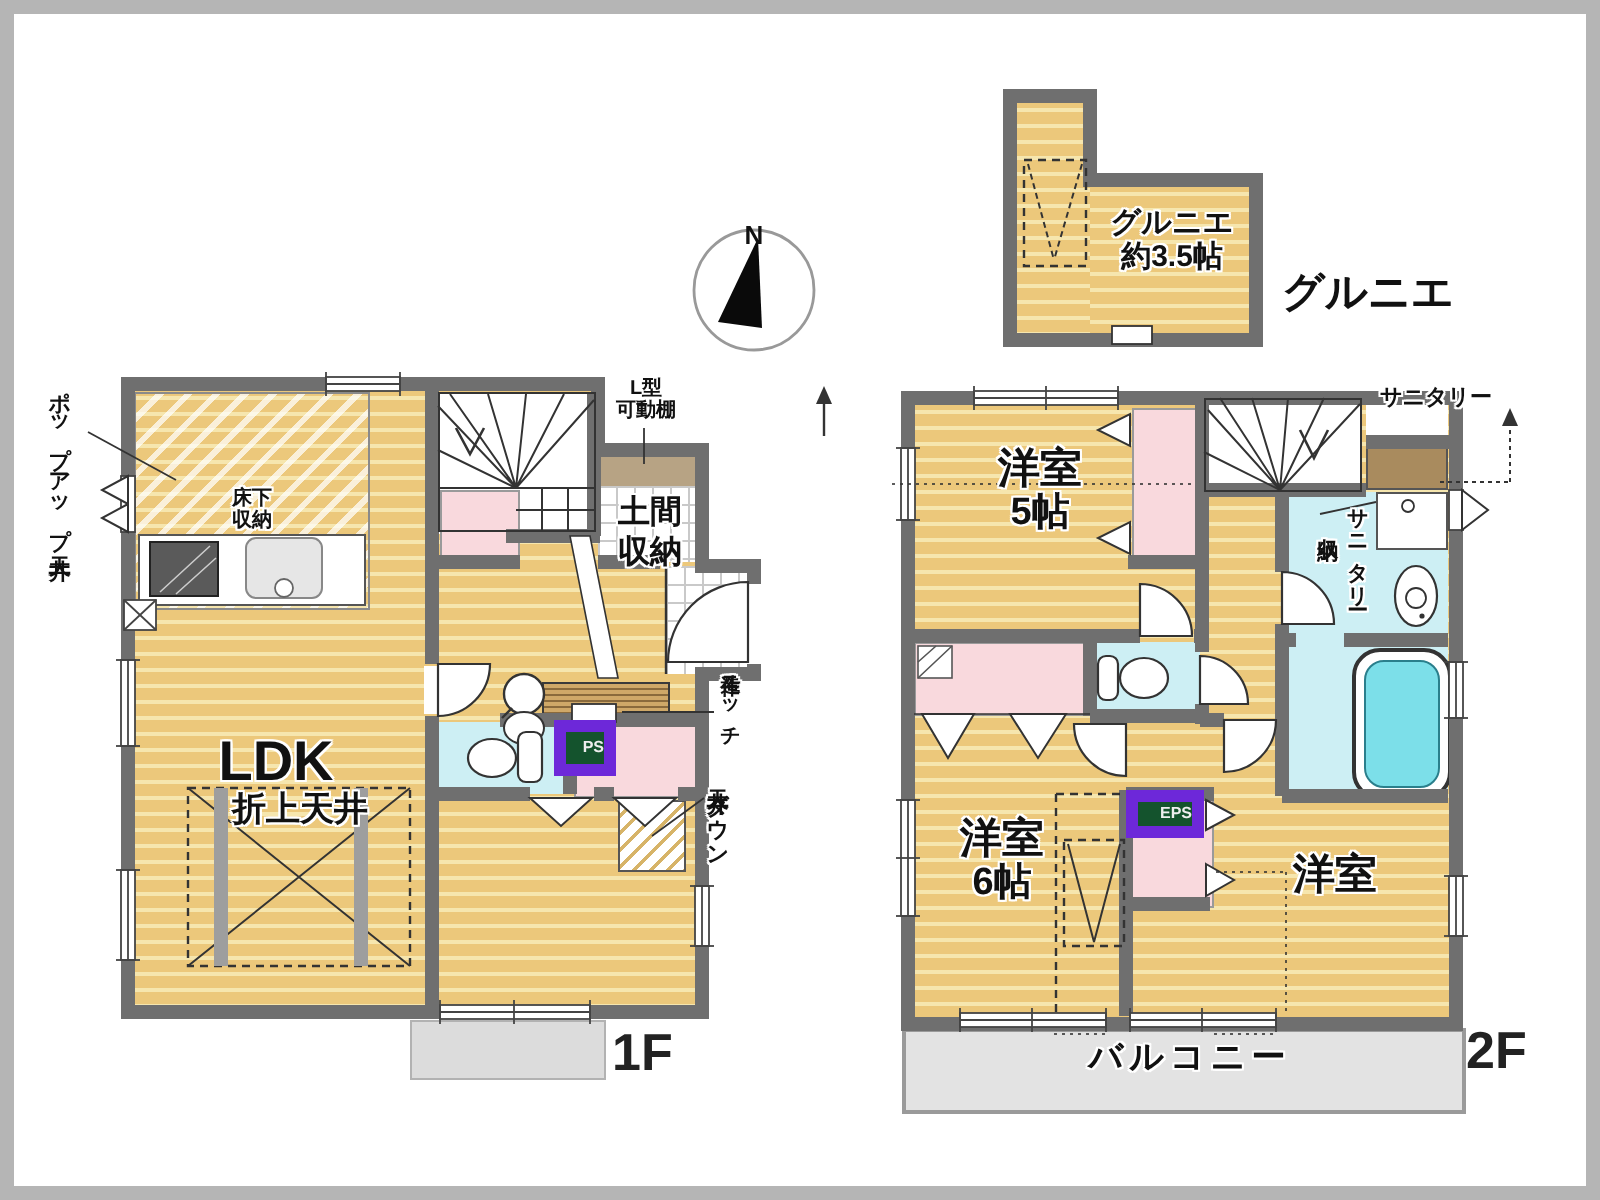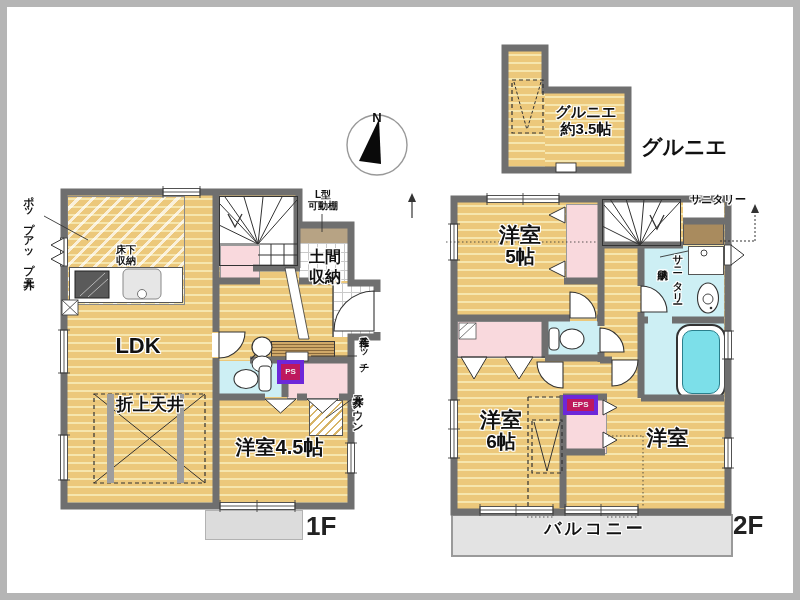--- a/index.html
+++ b/index.html
@@ -12,21 +12,21 @@
   .tile{background-color:#fff;background-image:linear-gradient(#c9c9c9 1px,transparent 1px),linear-gradient(90deg,#c9c9c9 1px,transparent 1px);background-size:9px 9px;}
   .pink{background:#f9d9dd;border:1px solid #9a9a9a;}
   .cyan{background:#cdeff4;}
   .white{background:#fff;}
   .shelf{background:#b7a384;border:1px solid #777;}
   .counter2{background:#a98b5e;border:1px solid #555;}
   .cstripe{background:repeating-linear-gradient(180deg,#cfa868 0 2px,#8a6a3c 2px 3px);border:1px solid #3a3a3a;}
   .hdown{background:#fff;background-image:repeating-linear-gradient(135deg,rgba(215,180,104,0) 0 4px,#d7b468 4px 6px);border:1px solid #555;}
   .porch{background:#dcdcdc;border:1px solid #b2b2b2;}
   .balc{background:#e3e3e3;border:2px solid #9a9a9a;}
-  .psbox{background:#be185d;color:#eee;text-align:center;border:4px solid #6d28d9;font-weight:bold;}
+  .psbox{background:#14532d;color:#eee;text-align:right;border:6px solid #6d28d9;font-weight:bold;}
   .lbl{position:absolute;color:#111;font-weight:bold;line-height:1.08;white-space:nowrap;}
   .ctr{text-align:center;}
   .outl{text-shadow:-1px -1px 0 #fff,1px -1px 0 #fff,-1px 1px 0 #fff,1px 1px 0 #fff,-1px 0 0 #fff,1px 0 0 #fff,0 -1px 0 #fff,0 1px 0 #fff;}
   .vlbl{writing-mode:vertical-rl;text-orientation:upright;letter-spacing:1px;}
   .tub-outer{position:absolute;background:#fff;border:2px solid #333;border-radius:14px;}
   .tub-inner{position:absolute;inset:4px;background:#7cdfe9;border:1px solid #2a7f8c;border-radius:10px;}
   svg{position:absolute;left:0;top:0;}
 </style>
 </head>
 <body>
@@ -298,29 +298,28 @@
   <div class="lbl outl ctr" style="left:104px;top:245px;width:44px;font-size:10px;">
     <span>床下</span><br><span>収納</span>
   </div>
   <div class="lbl outl ctr" style="left:299px;top:190px;width:48px;font-size:10px;">
     <span>L型</span><br><span>可動棚</span>
   </div>
   <div class="lbl outl ctr" style="left:302px;top:247px;width:46px;font-size:16px;line-height:1.25;">
     <span>土間</span><br><span>収納</span>
   </div>
   <div class="lbl outl ctr" style="left:92px;top:334px;width:92px;">
-    <div style="font-size:22px;">LDK</div>
+    <div style="font-size:28px;margin-top:32px;">LDK</div>
   </div>
   <div class="lbl outl ctr" style="left:112px;top:396px;width:76px;font-size:17px;">折上天井</div>
   <div class="abs psbox" style="left:277px;top:360px;width:19px;height:16px;font-size:8px;line-height:16px;">
     <span>PS</span>
   </div>
   <div class="lbl outl vlbl" style="left:358px;top:329px;height:95px;font-size:10px;">造作ニッチ</div>
   <div class="lbl outl vlbl" style="left:351px;top:386px;height:70px;font-size:11px;">天井ダウン</div>
-  <div class="lbl outl ctr" style="left:222px;top:437px;width:115px;font-size:20px;">洋室4.5帖</div>
   <div class="lbl" style="left:306px;top:512px;font-size:26px;color:#222;">1F</div>
 
   <div class="lbl outl ctr" style="left:546px;top:103px;width:80px;font-size:15px;line-height:1.15;">
     <span>グルニエ</span><br><span>約3.5帖</span>
   </div>
   <div class="lbl" style="left:641px;top:136px;font-size:21px;">グルニエ</div>
   <div class="lbl ctr" style="left:367px;top:111px;width:20px;font-size:13px;">N</div>
 
   <div class="lbl outl" style="left:690px;top:194px;font-size:11px;">サニタリー</div>
   <div class="lbl outl ctr" style="left:478px;top:224px;width:84px;">

